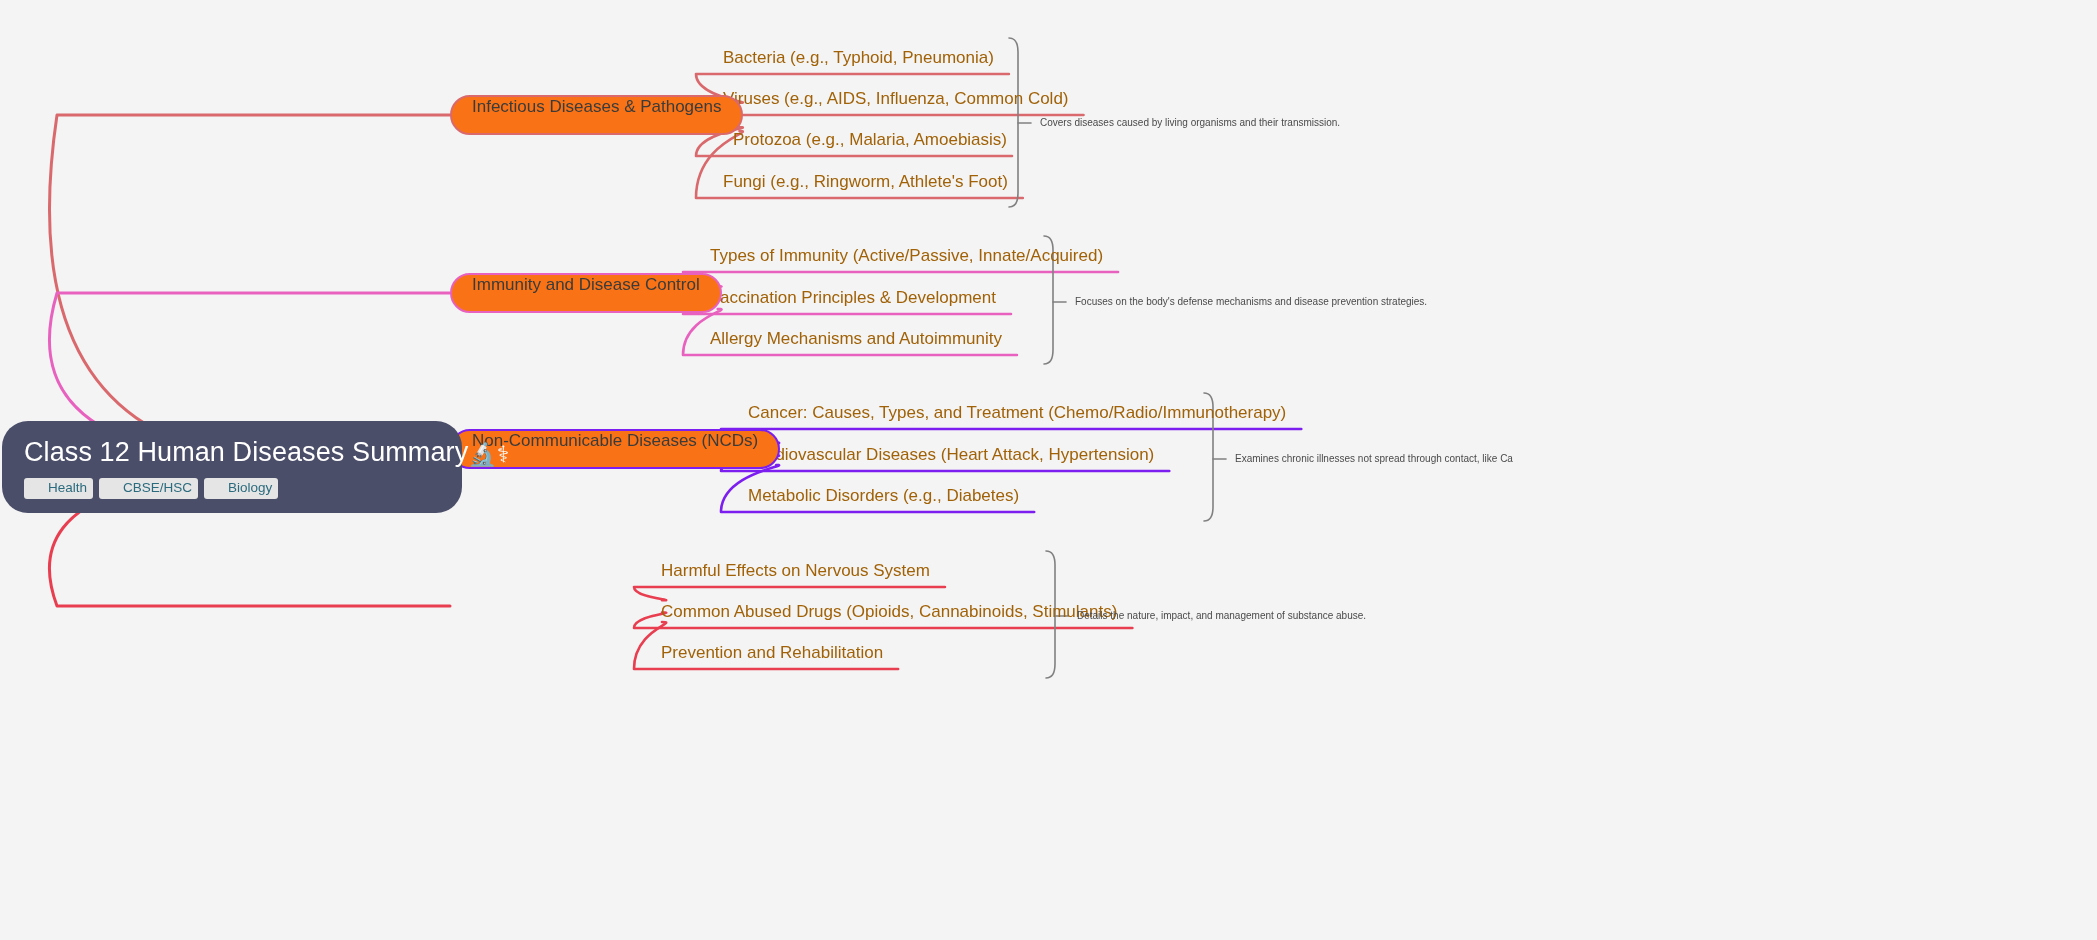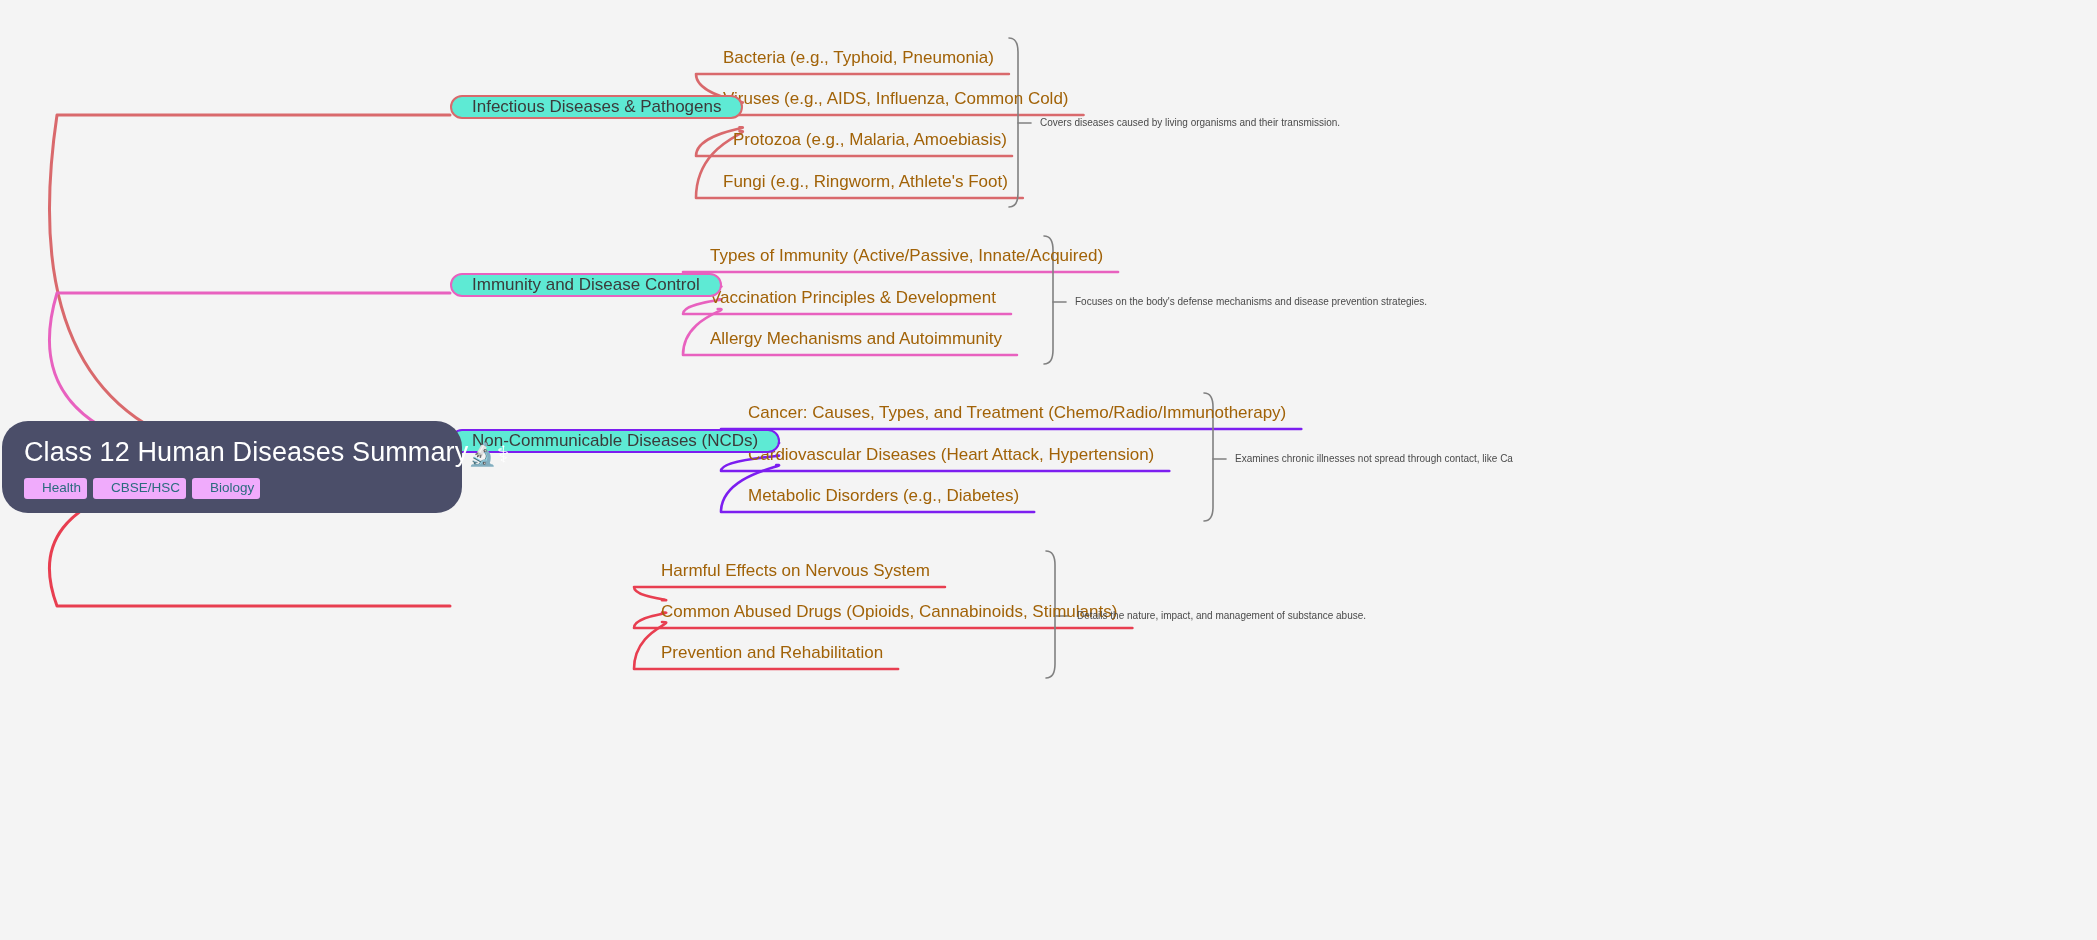--- a/index.html
+++ b/index.html
@@ -48,37 +48,37 @@
   .root-title .emoji {
     font-size: 23px;
     vertical-align: -1px;
   }
   .root-tags {
     margin-top: 7px;
     display: flex;
     gap: 6px;
   }
   .root-tag {
-    background: #f0abfc;
+    background: #e5e5e5;
     color: #2b6b7e;
     font-size: 13.5px;
     line-height: 18px;
-    padding: 1px 6px 2px 18px;
+    padding: 1px 6px 2px 24px;
     border-radius: 3px;
     white-space: nowrap;
   }
 
   
   .branch-node {
     position: absolute;
     box-sizing: border-box;
-    background: #5eead4;
+    background: #f97316;
     border: 2.6px solid #cccccc;
     border-radius: 999px;
-    height: 24px;
+    height: 40px;
     display: flex;
     align-items: flex-start;
     justify-content: center;
     padding: 0 20px;
     z-index: 4;
   }
   .branch-label {
     font-size: 17px;
     color: #3b3b3b;
     white-space: nowrap;

